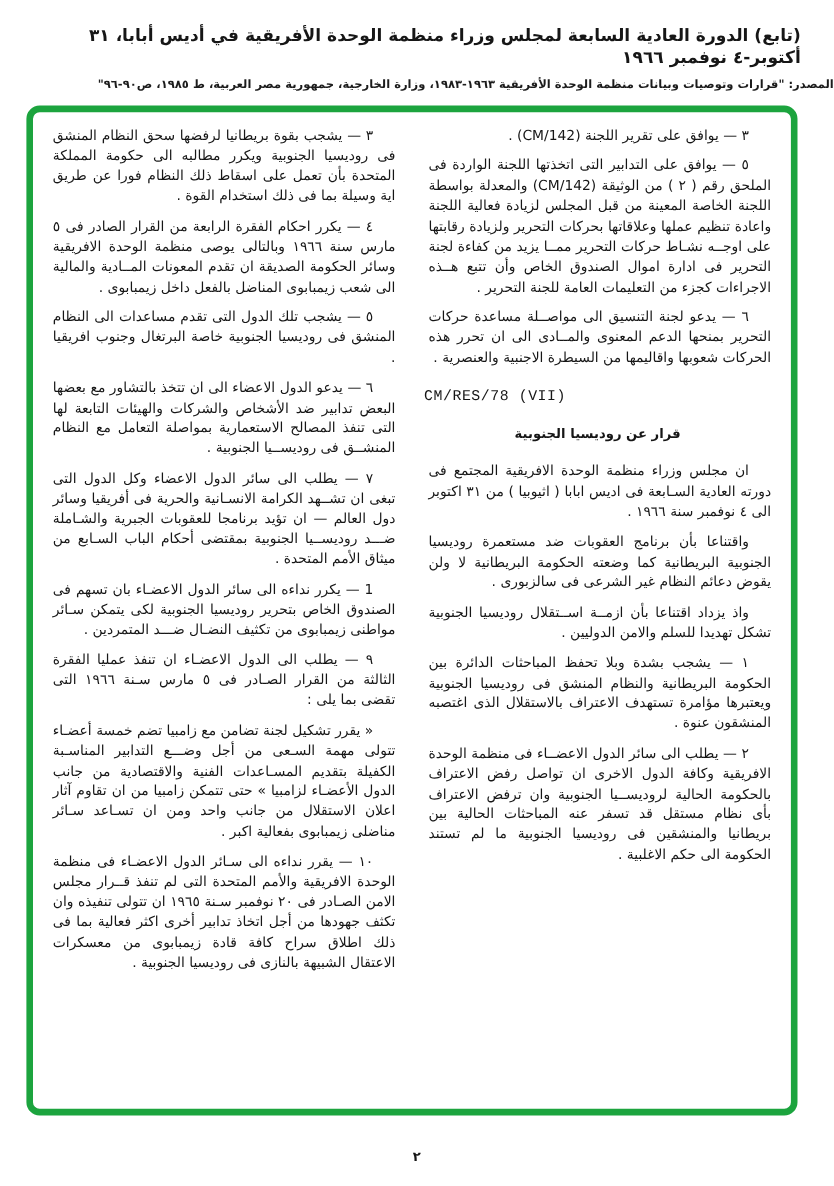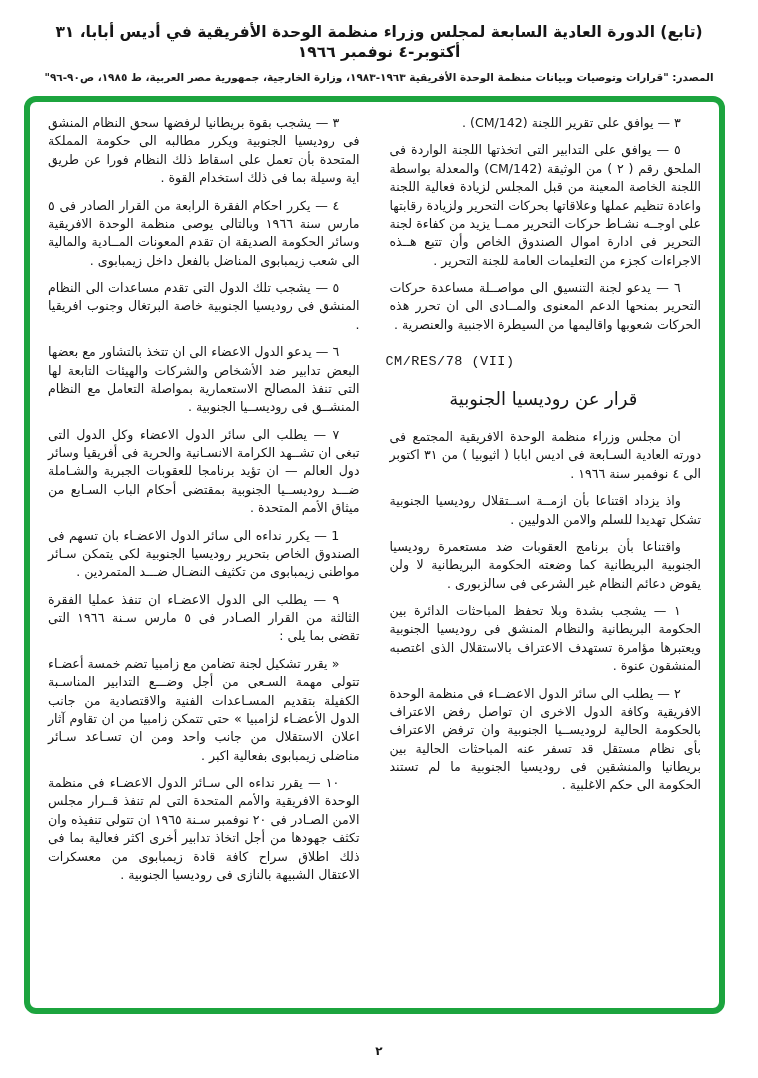--- a/index.html
+++ b/index.html
@@ -6,21 +6,20 @@
   body{
     width:758px;height:1078px;
     background:#ffffff;
     font-family:"DejaVu Sans",sans-serif;
     color:#161616;
     position:relative;
     overflow:hidden;
     direction:rtl;
   }
   .page-header{
-    text-align:center;
     padding-top:22px;
   }
   .doc-title{
     font-size:15.5px;
     font-weight:bold;
     letter-spacing:0;
     line-height:1.3;
     margin:0 30px;
   }
   .doc-source{
@@ -67,22 +66,22 @@
     text-indent:0;
     font-family:Liberation Mono, monospace;
     font-size:13.5px;
     margin:18px 0 14px 0;
     letter-spacing:.5px;
   }
   .para.res-title{
     text-align:center;
     text-align-last:center;
     text-indent:0;
-    font-weight:normal;
-    font-size:18px;
+    font-weight:bold;
+    font-size:12px;
     margin:0 0 16px 0;
   }
   .para.quote{
     text-indent:1.6em;
   }
   .page-footer{
     position:absolute;
     left:0;
     top:1040px;
     width:758px;
@@ -103,22 +102,22 @@
 
 <main class="green-frame">
   <div class="columns">
     <section class="col">
         <p class="para body">٣ — يوافق على تقرير اللجنة (CM/142) .</p>
         <p class="para body">٥ — يوافق على التدابير التى اتخذتها اللجنة الواردة فى الملحق رقم ( ٢ ) من الوثيقة (CM/142) والمعدلة بواسطة اللجنة الخاصة المعينة من قبل المجلس لزيادة فعالية اللجنة واعادة تنظيم عملها وعلاقاتها بحركات التحرير ولزيادة رقابتها على اوجــه نشـاط حركات التحرير ممــا يزيد من كفاءة لجنة التحرير فى ادارة اموال الصندوق الخاص وأن تتبع هــذه الاجراءات كجزء من التعليمات العامة للجنة التحرير .</p>
         <p class="para body">٦ — يدعو لجنة التنسيق الى مواصــلة مساعدة حركات التحرير بمنحها الدعم المعنوى والمــادى الى ان تحرر هذه الحركات شعوبها واقاليمها من السيطرة الاجنبية والعنصرية .</p>
         <p class="para res-code">CM/RES/78 (VII)</p>
         <p class="para res-title">قرار عن روديسيا الجنوبية</p>
         <p class="para body">ان مجلس وزراء منظمة الوحدة الافريقية المجتمع فى دورته العادية السـابعة فى اديس ابابا ( اثيوبيا ) من ٣١ اكتوبر الى ٤ نوفمبر سنة ١٩٦٦ .</p>
+        <p class="para body">واقتناعا بأن برنامج العقوبات ضد مستعمرة روديسيا الجنوبية البريطانية كما وضعته الحكومة البريطانية لا ولن يقوض دعائم النظام غير الشرعى فى سالزبورى .</p>
         <p class="para body">واذ يزداد اقتناعا بأن ازمــة اســتقلال روديسيا الجنوبية تشكل تهديدا للسلم والامن الدوليين .</p>
-        <p class="para body">واقتناعا بأن برنامج العقوبات ضد مستعمرة روديسيا الجنوبية البريطانية كما وضعته الحكومة البريطانية لا ولن يقوض دعائم النظام غير الشرعى فى سالزبورى .</p>
         <p class="para body">١ — يشجب بشدة وبلا تحفظ المباحثات الدائرة بين الحكومة البريطانية والنظام المنشق فى روديسيا الجنوبية ويعتبرها مؤامرة تستهدف الاعتراف بالاستقلال الذى اغتصبه المنشقون عنوة .</p>
         <p class="para body">٢ — يطلب الى سائر الدول الاعضــاء فى منظمة الوحدة الافريقية وكافة الدول الاخرى ان تواصل رفض الاعتراف بالحكومة الحالية لروديســيا الجنوبية وان ترفض الاعتراف بأى نظام مستقل قد تسفر عنه المباحثات الحالية بين بريطانيا والمنشقين فى روديسيا الجنوبية ما لم تستند الحكومة الى حكم الاغلبية .</p>
       </section>
     <section class="col">
         <p class="para body">٣ — يشجب بقوة بريطانيا لرفضها سحق النظام المنشق فى روديسيا الجنوبية ويكرر مطالبه الى حكومة المملكة المتحدة بأن تعمل على اسقاط ذلك النظام فورا عن طريق اية وسيلة بما فى ذلك استخدام القوة .</p>
         <p class="para body">٤ — يكرر احكام الفقرة الرابعة من القرار الصادر فى ٥ مارس سنة ١٩٦٦ وبالتالى يوصى منظمة الوحدة الافريقية وسائر الحكومة الصديقة ان تقدم المعونات المــادية والمالية الى شعب زيمبابوى المناضل بالفعل داخل زيمبابوى .</p>
         <p class="para body">٥ — يشجب تلك الدول التى تقدم مساعدات الى النظام المنشق فى روديسيا الجنوبية خاصة البرتغال وجنوب افريقيا .</p>
         <p class="para body">٦ — يدعو الدول الاعضاء الى ان تتخذ بالتشاور مع بعضها البعض تدابير ضد الأشخاص والشركات والهيئات التابعة لها التى تنفذ المصالح الاستعمارية بمواصلة التعامل مع النظام المنشــق فى روديســيا الجنوبية .</p>
         <p class="para body">٧ — يطلب الى سائر الدول الاعضاء وكل الدول التى تبغى ان تشــهد الكرامة الانسـانية والحرية فى أفريقيا وسائر دول العالم — ان تؤيد برنامجا للعقوبات الجبرية والشـاملة ضـــد روديســيا الجنوبية بمقتضى أحكام الباب السـابع من ميثاق الأمم المتحدة .</p>
         <p class="para body">1 — يكرر نداءه الى سائر الدول الاعضـاء بان تسهم فى الصندوق الخاص بتحرير روديسيا الجنوبية لكى يتمكن سـائر مواطنى زيمبابوى من تكثيف النضـال ضـــد المتمردين .</p>

